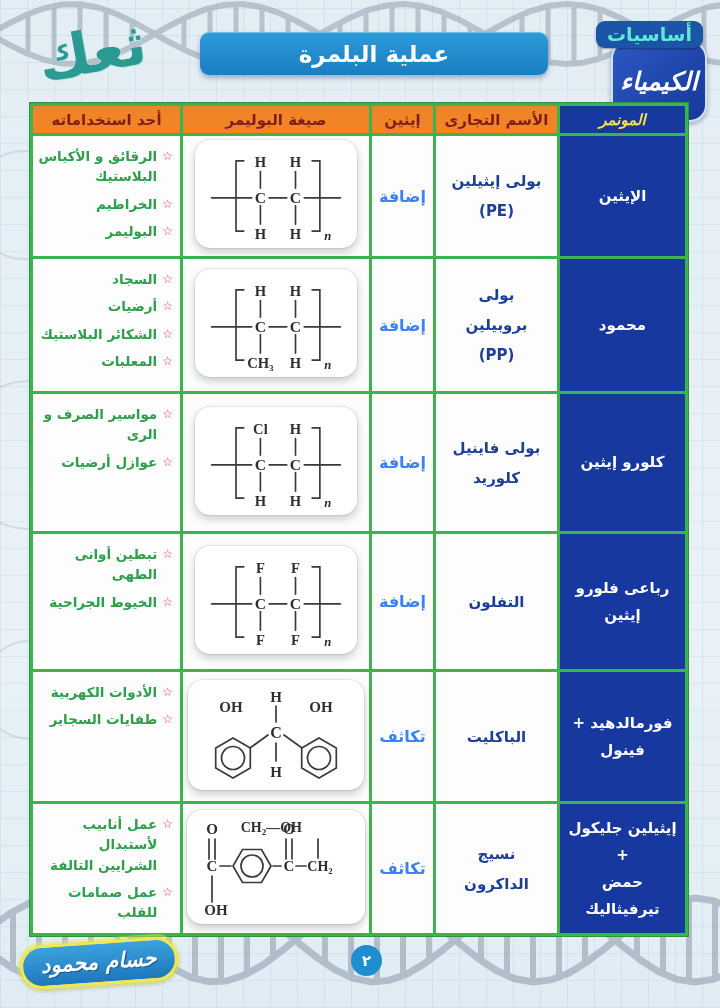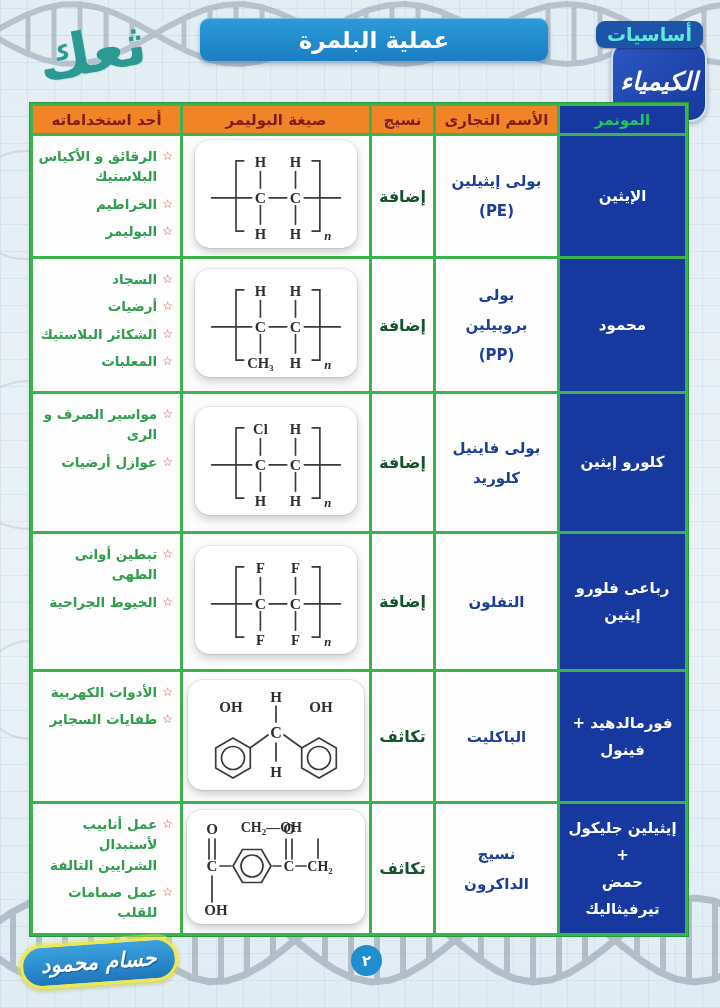--- a/index.html
+++ b/index.html
@@ -16,21 +16,21 @@
   .atom-circle { position:absolute; border:2px solid rgba(150,165,185,.28); border-radius:50%; }
 
   
   .brand-left {
     position:absolute; left:34px; top:6px; width:120px; height:115px;
     color:#2b9a92; font-size:58px; font-weight:bold; transform:rotate(-10deg);
     text-shadow:1px 1px 0 #bfe4e0; line-height:1.6; text-align:center;
   }
   
   .title-bar {
-    position:absolute; left:200px; top:18px; width:348px; height:43px;
+    position:absolute; left:200px; top:32px; width:348px; height:43px;
     background:linear-gradient(#2d9bd8,#1a7ec2);
     border-radius:9px; box-shadow:0 3px 5px rgba(20,60,90,.35), inset 0 1px 0 rgba(255,255,255,.35);
     display:flex; align-items:center; justify-content:center;
     color:#fff; font-size:23px; font-weight:bold;
   }
   
   .brand-right { position:absolute; right:13px; top:5px; width:96px; }
   .brand-right .tab {
     position:relative; z-index:2; width:max-content; margin:16px 4px -7px auto;
     background:#1c55a8; color:#5eead4; font-size:19px; font-weight:bold;
@@ -46,25 +46,25 @@
 
   
   table.polymer {
     position:absolute; right:32px; top:103px;
     border-collapse:collapse; table-layout:fixed; direction:rtl;
     box-shadow:0 0 0 1px #2a9440;
   }
   .polymer th, .polymer td { border:3px solid #3cb34c; }
   .polymer thead th { height:30px; font-size:15px; font-weight:bold; padding:2px; }
   th.orange { background:#f08427; color:#7f1d1d; }
-  th.navy   { background:#16389f; color:#22c55e; }
+  th.navy   { background:#16389f; color:#fde047;font-style:italic; }
   .polymer td { background:#fcfdfc; text-align:center; vertical-align:middle; }
   td.monomer { background:#16389f; color:#fff; font-weight:bold; font-size:15px; line-height:1.8; padding:0 3px; }
   td.trade   { color:#1c3e96; font-weight:bold; font-size:15px; line-height:2.0; padding:14px; }
-  td.type    { color:#14532d; font-weight:bold; font-size:16px; }
+  td.type    { color:#3b82f6; font-weight:bold; font-size:16px; }
   td.uses    { vertical-align:top; text-align:right; padding:10px 7px 4px 3px; }
   .use { display:flex; gap:5px; color:#2f9e4d; font-weight:bold; font-size:13.5px; line-height:1.5; margin-bottom:7px; }
   .use .star { color:#e04848; font-size:12px; flex:0 0 auto; margin-top:1px; }
   td.formula { padding:4px 2px; }
   .formula-box {
     display:inline-block; background:#fff; border-radius:15px; padding:2px 3px;
     box-shadow:0 4px 8px rgba(40,60,60,.25), 0 0 0 1px #ececec;
   }
   .formula-box svg { display:block; }
   .chem-text { font-family:"Liberation Serif", serif; font-weight:600; fill:#2e2e2e; }
@@ -199,21 +199,21 @@
       <col style="width:128px">
         <col style="width:124px">
         <col style="width:64px">
       <col style="width:189px">
         <col style="width:150px">
     </colgroup>
     <thead>
         <tr id="header-row">
           <th class="navy">المونمر</th>
           <th class="orange">الأسم التجارى</th>
-          <th class="orange">نسيج</th>
+          <th class="orange">إيثين</th>
           <th class="orange">صيغة البوليمر</th>
           <th class="orange">أحد استخداماته</th>
         </tr>
       </thead>
     <tbody id="table-body">
         <tr style="height: 122px;">
           <td class="monomer">
             <div>الإيثين</div>
           </td>
           <td class="trade">

